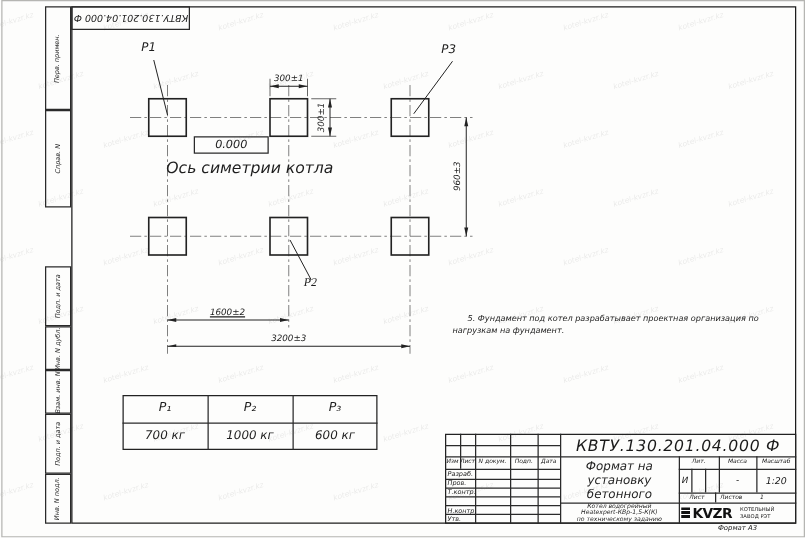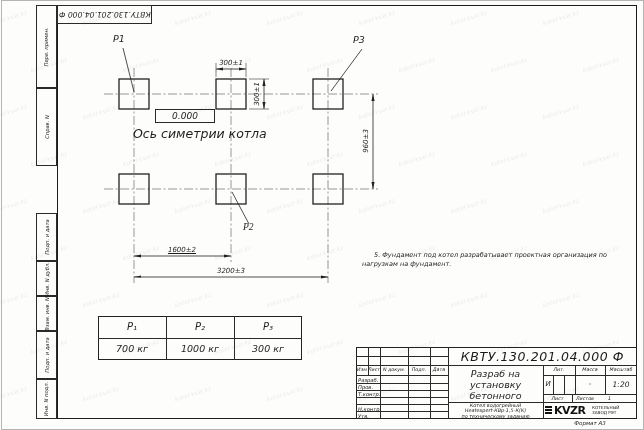--- a/index.html
+++ b/index.html
@@ -192,21 +192,21 @@
 <div>
   <div class="abs" style="left:98px;top:316px;width:204px;height:44px;border:1.2px solid #222;box-sizing:border-box;"></div>
   <div class="ln" style="left:166px;top:316px;width:1px;height:44px;"></div>
   <div class="ln" style="left:234px;top:316px;width:1px;height:44px;"></div>
   <div class="ln" style="left:98px;top:338px;width:204px;height:1px;"></div>
   <div class="txt ctr" style="left:98px;top:321px;width:68px;font-size:10px;">P₁</div>
   <div class="txt ctr" style="left:166px;top:321px;width:68px;font-size:10px;">P₂</div>
   <div class="txt ctr" style="left:234px;top:321px;width:68px;font-size:10px;">P₃</div>
   <div class="txt ctr" style="left:98px;top:343px;width:68px;font-size:9.5px;">700 кг</div>
   <div class="txt ctr" style="left:166px;top:343px;width:68px;font-size:9.5px;">1000 кг</div>
-  <div class="txt ctr" style="left:234px;top:343px;width:68px;font-size:9.5px;">300 кг</div>
+  <div class="txt ctr" style="left:234px;top:343px;width:68px;font-size:9.5px;">600 кг</div>
 </div>
 
 <div>
   <div class="abs" style="left:356px;top:347px;width:281px;height:72px;border:1.4px solid #222;box-sizing:border-box;"></div>
 
   <div class="ln" style="left:368px;top:347px;width:1px;height:28px;"></div>
   <div class="ln" style="left:380px;top:347px;width:1px;height:72px;"></div>
   <div class="ln" style="left:408px;top:347px;width:1px;height:72px;"></div>
   <div class="ln" style="left:430px;top:347px;width:1px;height:72px;"></div>
   <div class="ln" style="left:448px;top:347px;width:1px;height:72px;"></div>
@@ -238,21 +238,21 @@
   <div class="tb-txt ctr small" style="left:430px;top:367px;width:18px;">Дата</div>
 
   <div class="tb-txt" style="left:358px;top:376.5px;font-size:5.2px;">Разраб.</div>
   <div class="tb-txt" style="left:358px;top:384px;font-size:5.2px;">Пров.</div>
   <div class="tb-txt" style="left:358px;top:391px;font-size:5.2px;">Т.контр.</div>
   <div class="tb-txt" style="left:358px;top:398px;font-size:5.2px;"></div>
   <div class="tb-txt" style="left:358px;top:405.5px;font-size:5.2px;">Н.контр.</div>
   <div class="tb-txt" style="left:358px;top:412.5px;font-size:5.2px;">Утв.</div>
 
   <div class="abs" style="left:448px;top:368px;width:95px;text-align:center;font-style:italic;font-size:9.5px;line-height:11px;">
-    <div>Разраб на</div>
+    <div>Формат на</div>
     <div>установку</div>
     <div>бетонного</div>
   </div>
 
   <div class="abs" style="left:448px;top:403px;width:95px;text-align:center;font-style:italic;font-size:4.9px;line-height:5.4px;">
     <div>Котел водогрейный</div>
     <div>Heatexpert-КВр-1,5-К(К)</div>
     <div>по техническому заданию</div>
   </div>
 

